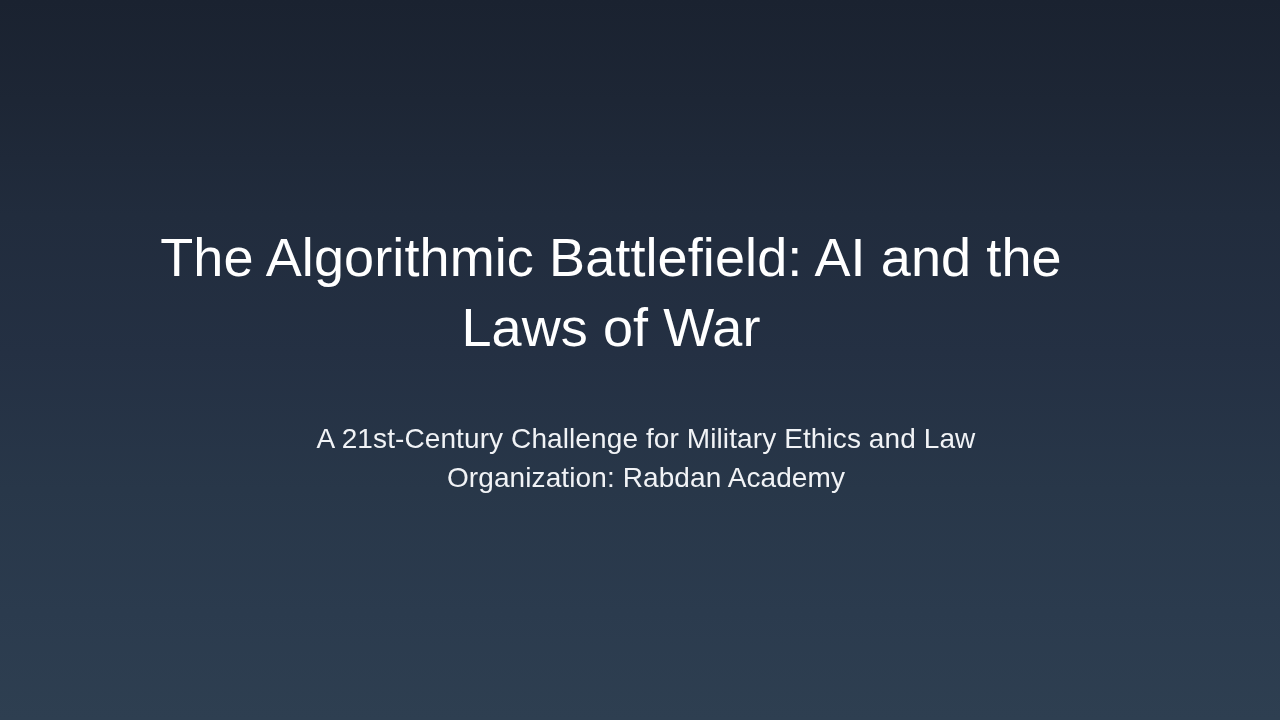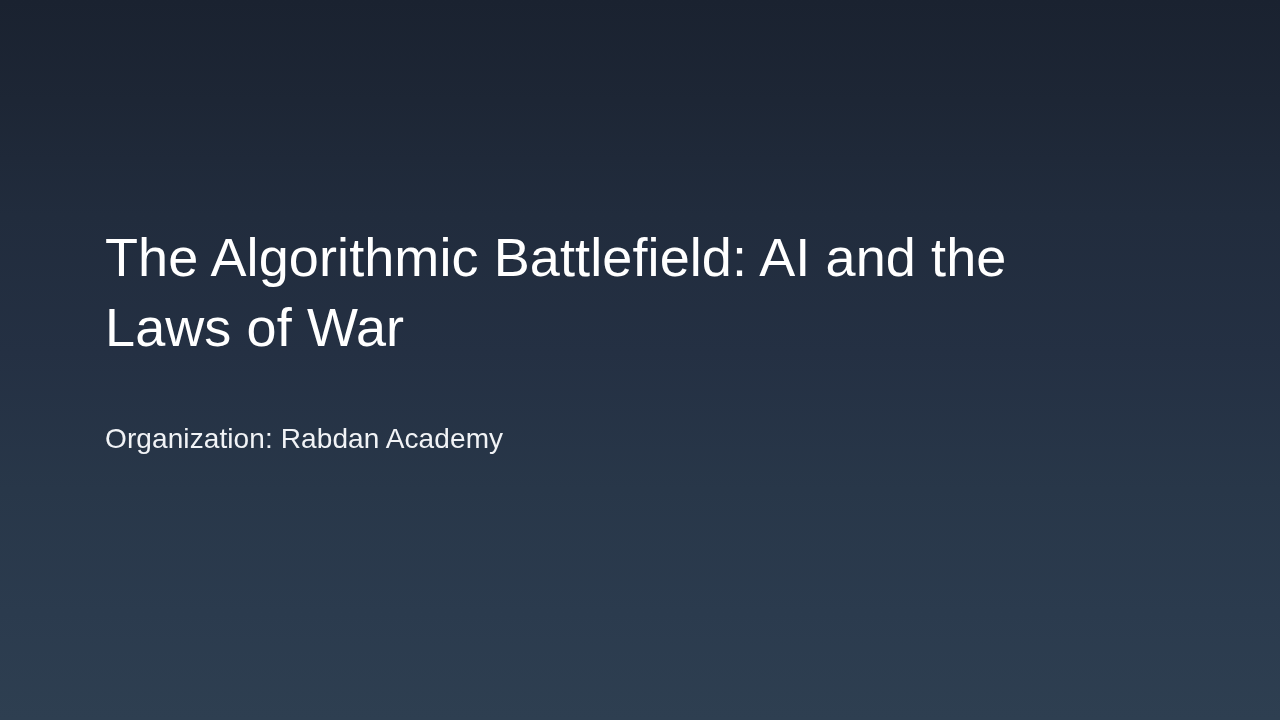--- a/index.html
+++ b/index.html
@@ -27,23 +27,24 @@
         #212c3d 30%,
         #243043 49%,
         #283749 68%,
         #2b3b4e 85%,
         #2e3f51 100%);
     overflow: hidden;
   }
 
   .content {
     position: absolute;
-    left: 105px;
+    left: 116px;
     top: 222px;
     width: 1060px;
+    text-align: center;
   }
 
   .title-block {
     margin: 0;
     padding: 0;
   }
 
   .slide-title {
     margin: 0;
     padding: 0;
@@ -80,18 +81,19 @@
 
 <div class="slide">
 
   <div class="content">
 
     <div class="title-block">
       <h1 class="slide-title">The Algorithmic Battlefield: AI and the Laws of War</h1>
     </div>
 
     <div class="subtitle-block">
+      <p class="subtitle-line">A 21st-Century Challenge for Military Ethics and Law</p>
       <p class="subtitle-line">Organization: Rabdan Academy</p>
     </div>
 
   </div>
 
 </div>
 
 </body></html>

